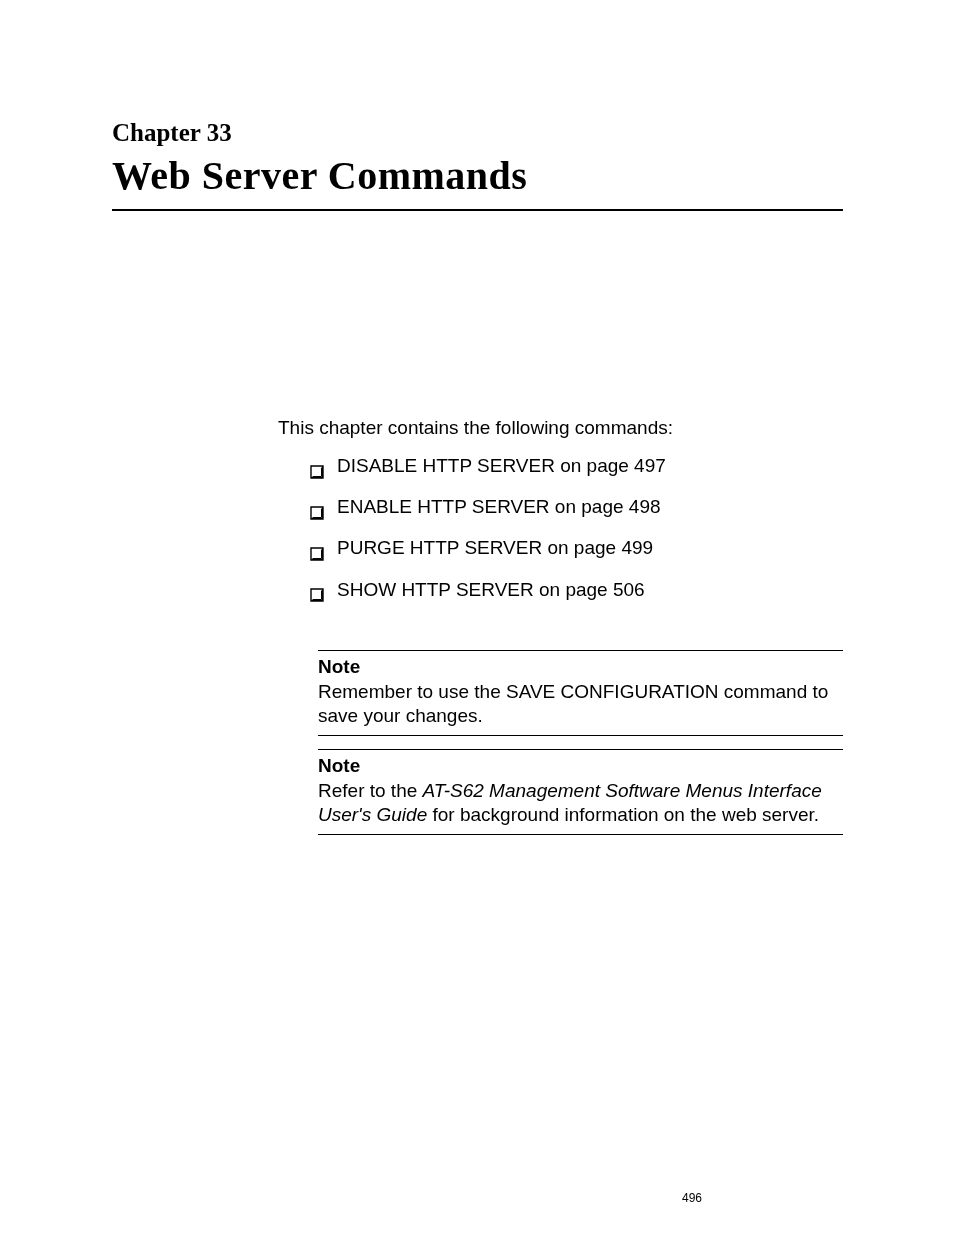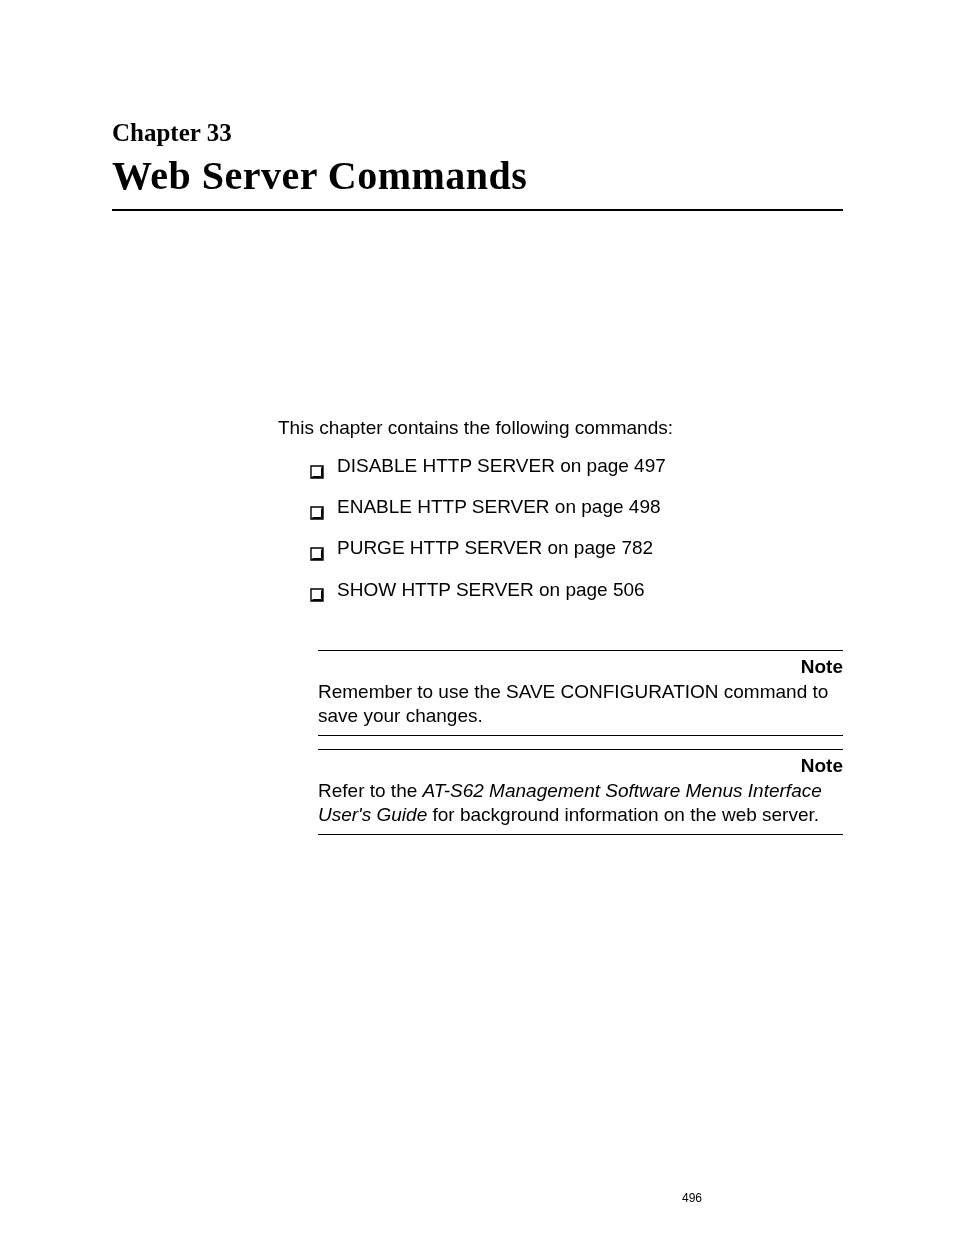--- a/index.html
+++ b/index.html
@@ -81,21 +81,20 @@
     border-bottom: 1.5px solid #000;
     padding: 4px 0 6px 0;
     box-sizing: border-box;
   }
   .note-1 { top: 650px; }
   .note-2 { top: 749px; }
   .note-heading {
     font-weight: 700;
     font-size: 19px;
     line-height: 1.3;
-    text-align: right;
   }
   .note-body {
     font-size: 19px;
     line-height: 1.3;
   }
   .note-body .italic {
     font-style: italic;
   }
   .page-number {
     position: absolute;
@@ -137,21 +136,21 @@
       <span>ENABLE HTTP SERVER on page 498</span>
     </div>
     <div class="cmd-item">
       <span class="bullet">
         <svg viewBox="0 0 14 14" width="14" height="14">
             <path d="M1 1 H13 V13 H1 Z" fill="none" stroke="#000" stroke-width="1.4"></path>
             <path d="M1 13 H13 L11 11 H3 Z" fill="#000"></path>
             <path d="M13 1 V13 L11 11 V3 Z" fill="#000"></path>
           </svg>
       </span>
-      <span>PURGE HTTP SERVER on page 782</span>
+      <span>PURGE HTTP SERVER on page 499</span>
     </div>
     <div class="cmd-item">
       <span class="bullet">
         <svg viewBox="0 0 14 14" width="14" height="14">
             <path d="M1 1 H13 V13 H1 Z" fill="none" stroke="#000" stroke-width="1.4"></path>
             <path d="M1 13 H13 L11 11 H3 Z" fill="#000"></path>
             <path d="M13 1 V13 L11 11 V3 Z" fill="#000"></path>
           </svg>
       </span>
       <span>SHOW HTTP SERVER on page 506</span>

